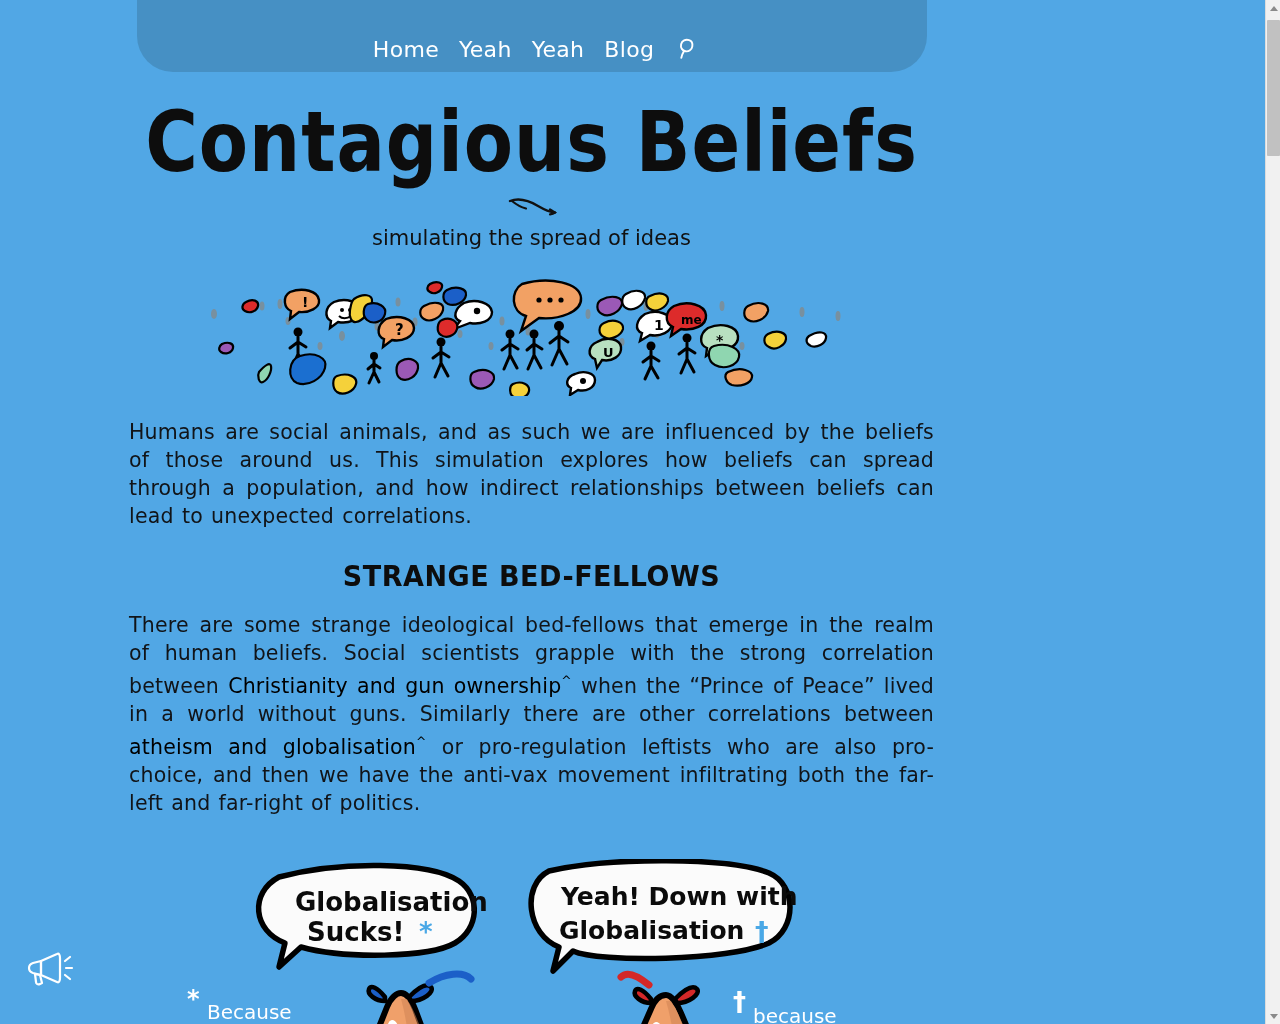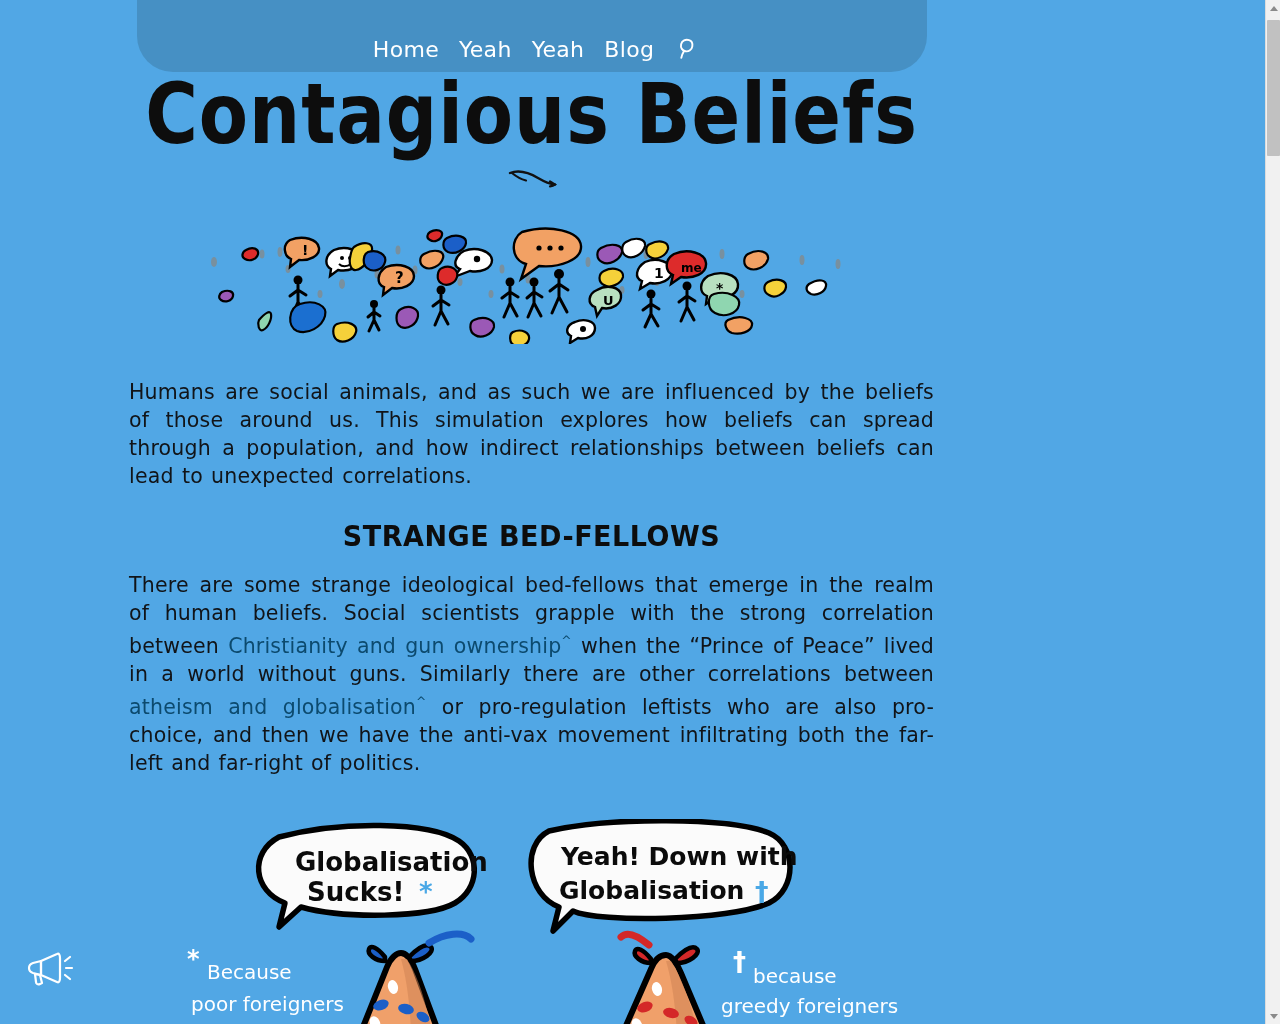--- a/index.html
+++ b/index.html
@@ -38,41 +38,41 @@
     font-weight:400;
     cursor:pointer;
   }
   .search-btn {
     margin-left:10px; width:26px; height:26px;
     display:flex; align-items:center; justify-content:center;
     cursor:pointer; background:none; border:none; padding:0;
   }
 
   
-  .hero { text-align:center; }
+  .hero { text-align:center; padding-top:28px; }
   .site-title {
     margin:0; color:#0d0d0d;
     font-size:74px; line-height:1;
     font-weight:bold;
     font-family:"DejaVu Sans", sans-serif;
     letter-spacing:1px;
     transform:scaleY(1.12) scaleX(.97);
     transform-origin:center top;
   }
   .divider-swoosh { height:36px; display:flex; align-items:center; justify-content:center; margin-top:16px; }
   .subtitle {
     margin:0; color:#111; font-size:21px;
     font-family:"DejaVu Sans", sans-serif;
   }
 
   
   .banner { margin:26px auto 0; width:660px; height:120px; display:block; }
 
   
-  .content { width:805px; margin:12px auto; padding-top:22px; }
+  .content { width:805px; margin:0 auto; padding-top:22px; }
   p.body-text {
     margin:0 0 6px 0;
     color:#111418;
     font-size:20.5px;
     line-height:28px;
     text-align:justify;
     font-family:"DejaVu Sans", sans-serif;
     letter-spacing:.2px;
     word-spacing:1.5px;
   }
@@ -80,21 +80,21 @@
     text-align:center;
     color:#0d0d0d;
     font-size:27px;
     margin:30px 0 20px 0;
     font-weight:bold;
     letter-spacing:.5px;
     transform:scaleY(1.08);
     font-family:"DejaVu Sans", sans-serif;
   }
   a.inline-link {
-    color:#0c4a6e; text-decoration:none; cursor:pointer;
+    color:#000000; text-decoration:none; cursor:pointer;
   }
   a.inline-link sup { font-size:.6em; }
 
   
   .cartoon-wrap { width:805px; margin:42px auto 0; position:relative; }
   .cartoon { display:block; width:805px; height:280px; }
 
   
   .megaphone {
     position:absolute; left:22px; bottom:28px;
@@ -155,20 +155,21 @@
     <h1 class="site-title">Contagious Beliefs</h1>
 
     <div class="divider-swoosh">
       <svg width="52" height="26" viewBox="0 0 52 26">
         <path d="M4 6 C12 3 22 5 32 11 C38 14.5 44 17 49 17.5" fill="none" stroke="#111" stroke-width="2.4" stroke-linecap="round"></path>
         <path d="M6 6 C9 8.5 14 12 20 13.5" fill="none" stroke="#111" stroke-width="2.2" stroke-linecap="round"></path>
         <path d="M44 14.5 C46.5 16 48 17 49 17.6 C47.8 18.4 46 19 44 19.3" fill="none" stroke="#111" stroke-width="2.2" stroke-linecap="round"></path>
       </svg>
     </div>
 
+    <p class="subtitle">simulating the spread of ideas</p>
 
     <svg class="banner" viewBox="0 0 660 120">
       <g fill="#7f8c93" opacity=".85">
         <ellipse cx="12" cy="38" rx="3" ry="5"></ellipse>
           <ellipse cx="60" cy="30" rx="2.5" ry="4.5"></ellipse>
         <ellipse cx="78" cy="28" rx="2.5" ry="5"></ellipse>
           <ellipse cx="86" cy="45" rx="2.5" ry="4"></ellipse>
         <ellipse cx="130" cy="32" rx="2.5" ry="5"></ellipse>
           <ellipse cx="140" cy="60" rx="3" ry="5"></ellipse>
         <ellipse cx="152" cy="35" rx="2.5" ry="4.5"></ellipse>

